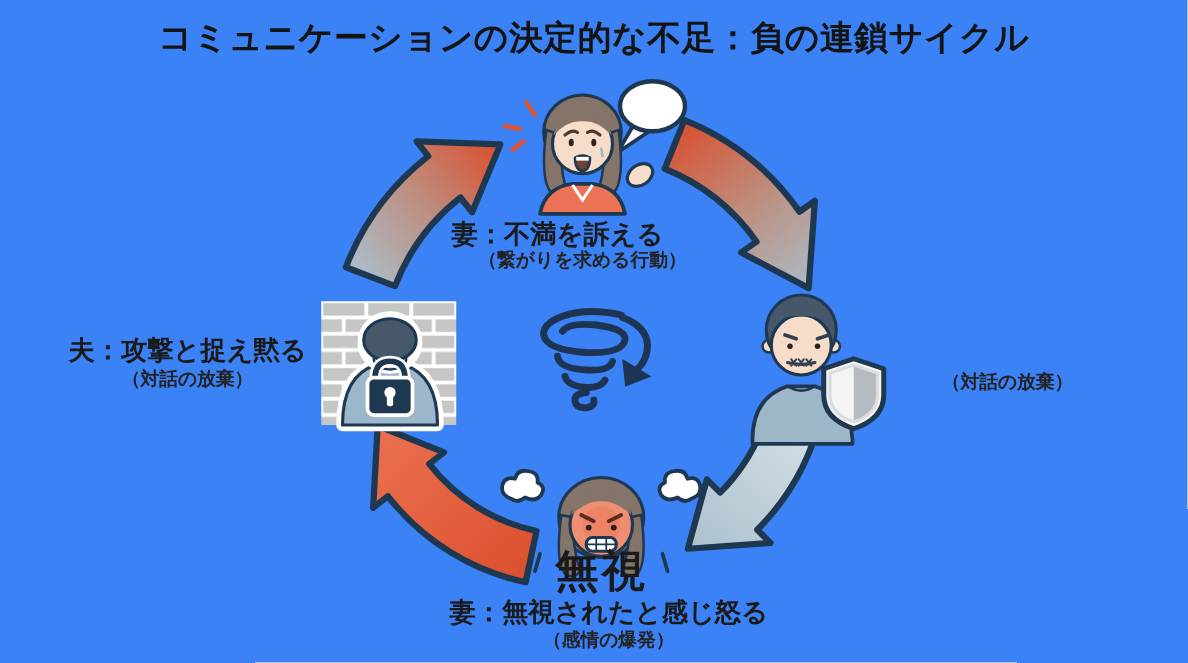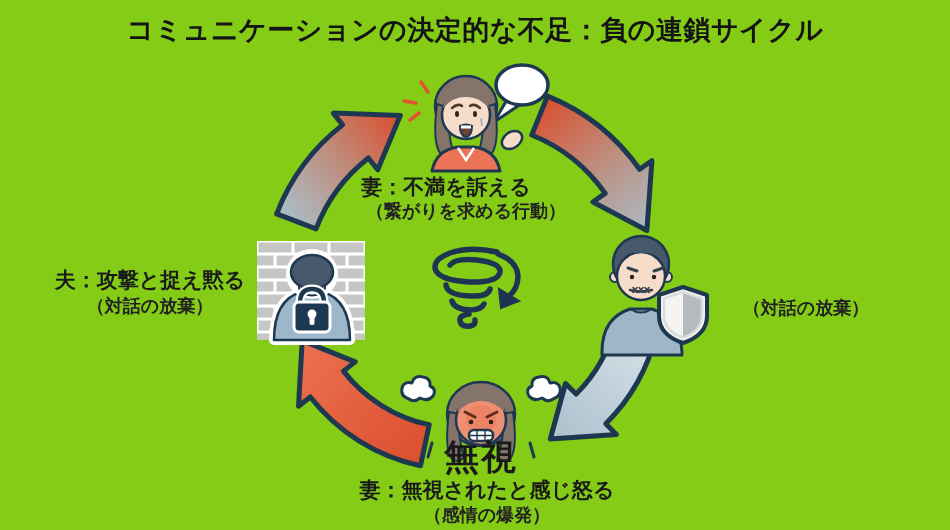--- a/index.html
+++ b/index.html
@@ -9,29 +9,29 @@
     font-family:"DejaVu Sans","Liberation Sans",sans-serif;
   }
   .canvas svg.scene { position:absolute; left:0; top:0; }
   .title {
     position:absolute; left:0; top:12px; width:100%;
     text-align:center; font-size:27px; font-weight:800; color:#141414;
     letter-spacing:.5px; white-space:nowrap;
   }
   .label { position:absolute; transform:translateX(-50%); white-space:nowrap; color:#1a1a1a; text-align:center; }
   .label.lg  { font-size:21px; font-weight:800; }
-  .label.sm  { font-size:18px; font-weight:600; color:#232323; }
+  .label.sm  { font-size:15px; font-weight:600; color:#232323; }
   .label.xl  { font-size:35px; font-weight:900; letter-spacing:2px; }
   .label.mid { font-size:19px; font-weight:800; }
   .arrow { stroke:#1e3852; stroke-width:5; stroke-linejoin:round; }
 </style>
 </head>
 <body>
 
-<div class="canvas" style="background: #84cc16; text-decoration: underline;">
+<div class="canvas" style="background: #3b82f6; text-decoration: underline;">
 
   <svg class="scene" width="950" height="530" viewBox="0 0 950 530">
     <defs>
       <linearGradient id="gradA" gradientUnits="userSpaceOnUse" x1="540" y1="100" x2="650" y2="238">
         <stop offset="0" stop-color="#db4e2d"></stop>
         <stop offset="0.5" stop-color="#bd8e7e"></stop>
         <stop offset="1" stop-color="#aabfcc"></stop>
       </linearGradient>
       <linearGradient id="gradB" gradientUnits="userSpaceOnUse" x1="655" y1="330" x2="555" y2="450">
         <stop offset="0" stop-color="#d7e2e8"></stop>

